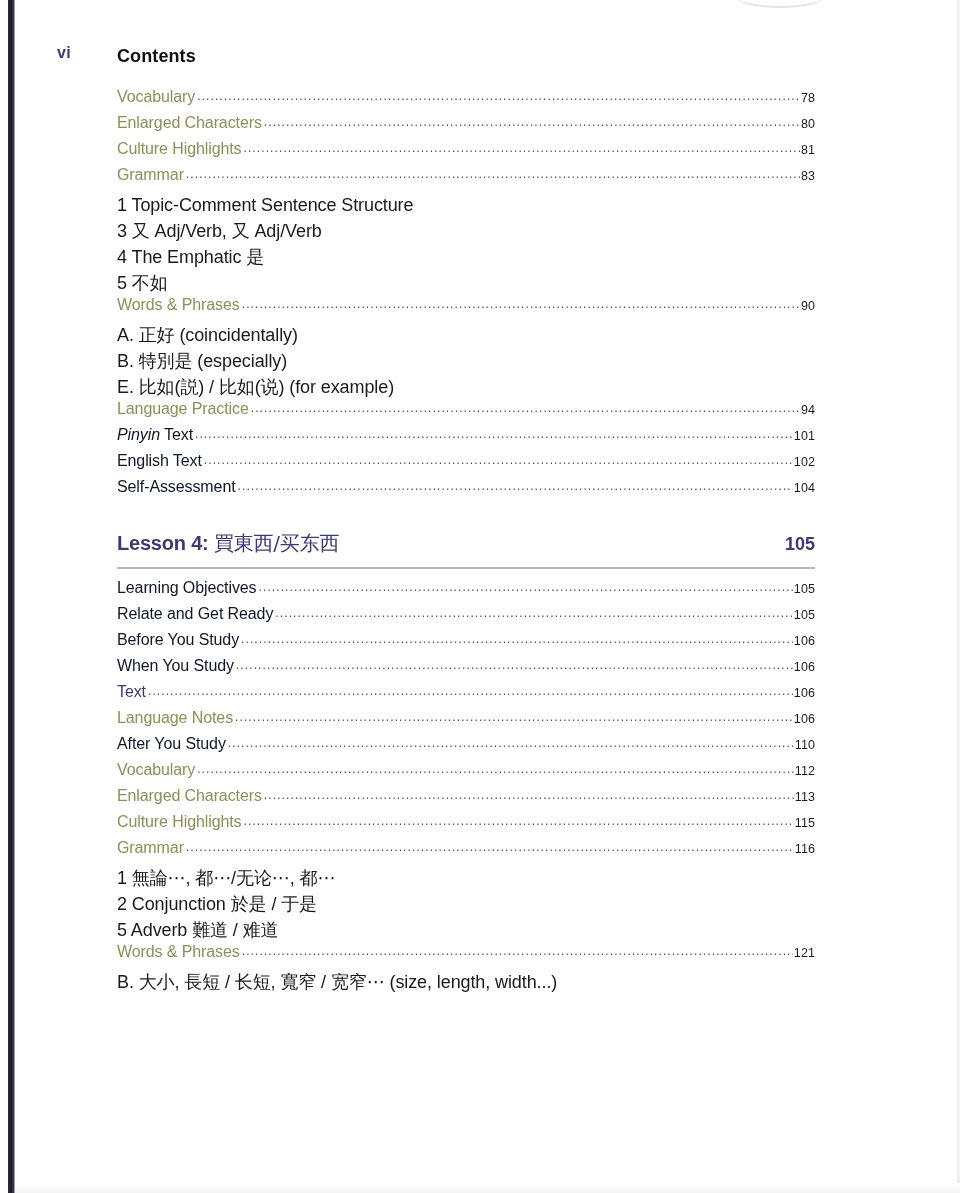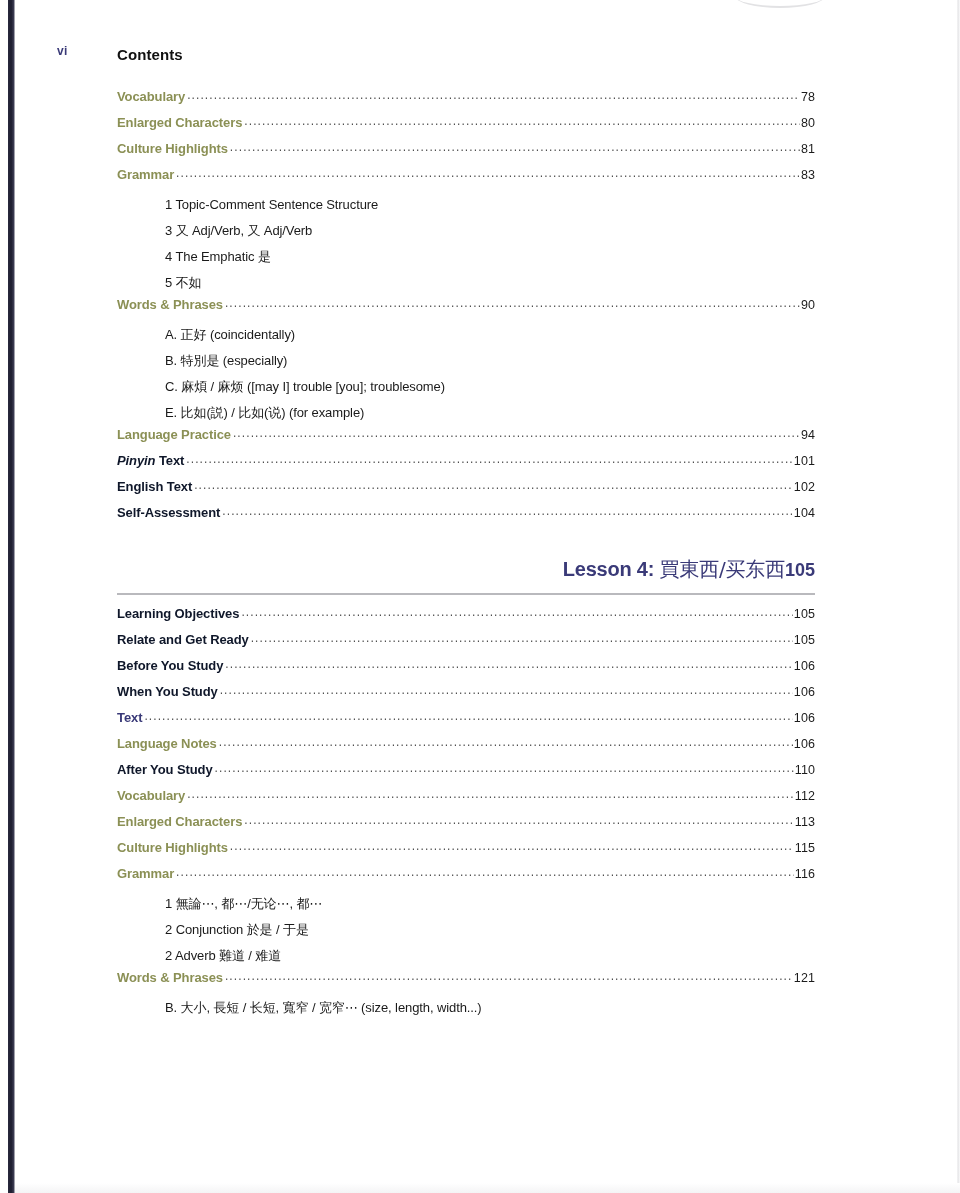--- a/index.html
+++ b/index.html
@@ -67,31 +67,31 @@
     position: absolute;
     left: 0;
     top: 44px;
     width: 960px;
     height: 22px;
   }
   .folio {
     position: absolute;
     left: 57px;
     top: 0;
-    font-size: 12px;
+    font-size: 16px;
     font-weight: bold;
     color: #3a3a78;
     letter-spacing: 0.3px;
     text-align: center;
   }
   .running-title {
     position: absolute;
     left: 117px;
     top: 2px;
-    font-size: 15px;
+    font-size: 18px;
     font-weight: bold;
     color: #111111;
     letter-spacing: 0.1px;
   }
 
   
   .toc {
     position: absolute;
     left: 117px;
     top: 88px;
@@ -100,22 +100,22 @@
 
   
   .entry {
     display: flex;
     align-items: baseline;
     width: 100%;
     height: 26px;
     white-space: nowrap;
   }
   .entry .label {
-    font-size: 13px;
-    font-weight: bold;
+    font-size: 16px;
+    font-weight: normal;
     letter-spacing: -0.1px;
     flex: 0 0 auto;
   }
   .entry .leader {
     flex: 1 1 auto;
     overflow: hidden;
     margin: 0 1px 0 2px;
     height: 13px;
     position: relative;
   }
@@ -138,40 +138,40 @@
 
   
   .c-olive  { color: #8b9055; }
   .c-orange { color: #0f172a; }
   .c-navy   { color: #3a3a78; }
 
   .label .ital { font-style: italic; }
 
   
   .subitem {
-    font-size: 13px;
+    font-size: 18px;
     color: #1a1a1a;
     height: 26px;
     line-height: 26px;
     white-space: nowrap;
     letter-spacing: -0.1px;
-    margin-left: 48px;
   }
 
   
   .lesson-block {
     margin-top: 26px;
     margin-bottom: 10px;
   }
   .lesson-head {
     display: flex;
     align-items: baseline;
-    justify-content: flex-end;
+    justify-content: space-between;
     width: 100%;
     height: 30px;
+    gap: 16px;
   }
   .lesson-title {
     font-size: 20px;
     font-weight: bold;
     color: #3a3a78;
     letter-spacing: -0.2px;
     white-space: nowrap;
   }
   .lesson-title .cjk {
     font-family: "DejaVu Sans", "Liberation Sans", sans-serif;
@@ -233,21 +233,20 @@
         <div class="subitem">3 又 Adj/Verb, 又 Adj/Verb</div>
         <div class="subitem">4 The Emphatic 是</div>
         <div class="subitem">5 不如</div>
         <div class="entry">
           <span class="label c-olive">Words &amp; Phrases</span>
           <span class="leader"></span>
           <span class="pageno">90</span>
         </div>
         <div class="subitem">A. 正好 (coincidentally)</div>
         <div class="subitem">B. 特別是 (especially)</div>
-        <div class="subitem">C. 麻煩 / 麻烦 ([may I] trouble [you]; troublesome)</div>
         <div class="subitem">E. 比如(説) / 比如(说) (for example)</div>
         <div class="entry">
           <span class="label c-olive">Language Practice</span>
           <span class="leader"></span>
           <span class="pageno">94</span>
         </div>
         <div class="entry">
           <span class="label c-orange"><span class="ital">Pinyin</span> Text</span>
           <span class="leader"></span>
           <span class="pageno">101</span>
@@ -319,21 +318,21 @@
           <span class="leader"></span>
           <span class="pageno">115</span>
         </div>
         <div class="entry">
           <span class="label c-olive">Grammar</span>
           <span class="leader"></span>
           <span class="pageno">116</span>
         </div>
         <div class="subitem">1 無論⋯, 都⋯/无论⋯, 都⋯</div>
         <div class="subitem">2 Conjunction 於是 / 于是</div>
-        <div class="subitem">2 Adverb 難道 / 难道</div>
+        <div class="subitem">5 Adverb 難道 / 难道</div>
         <div class="entry">
           <span class="label c-olive">Words &amp; Phrases</span>
           <span class="leader"></span>
           <span class="pageno">121</span>
         </div>
         <div class="subitem">B. 大小, 長短 / 长短, 寬窄 / 宽窄⋯ (size, length, width...)</div>
       </div>
   </div>
 
 </div>

